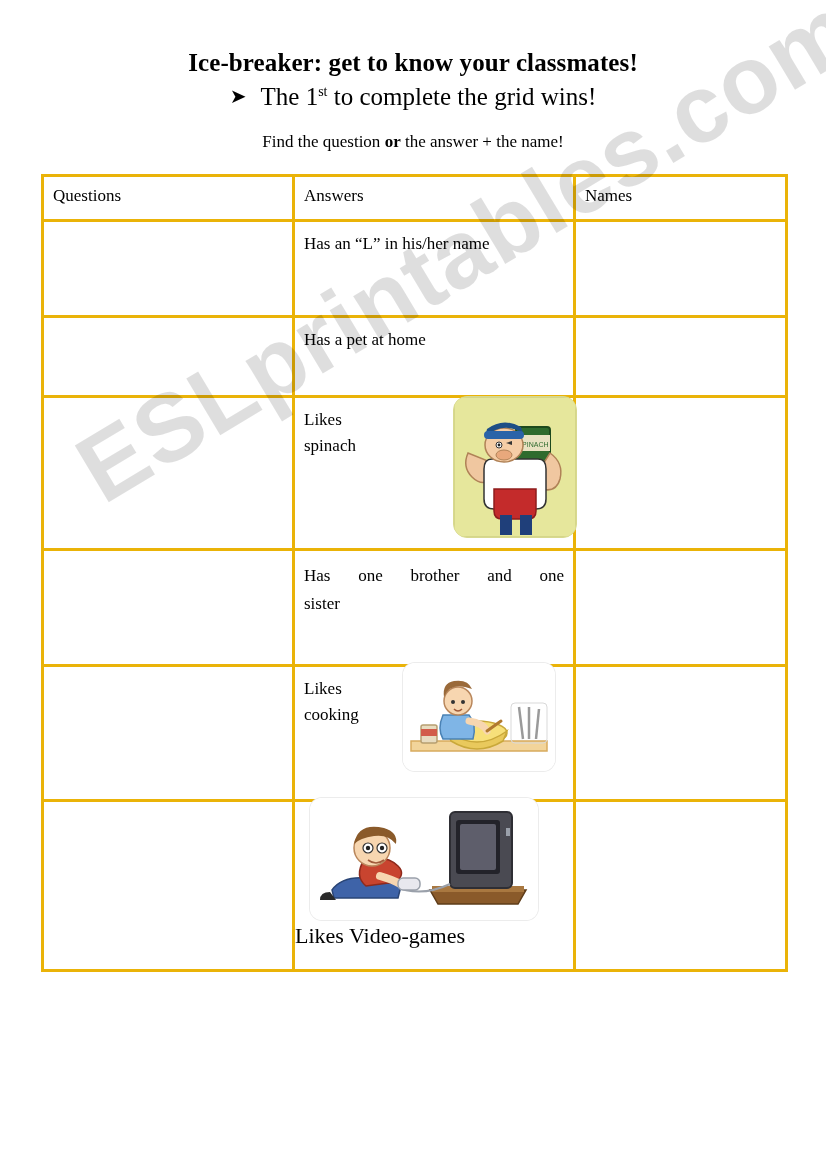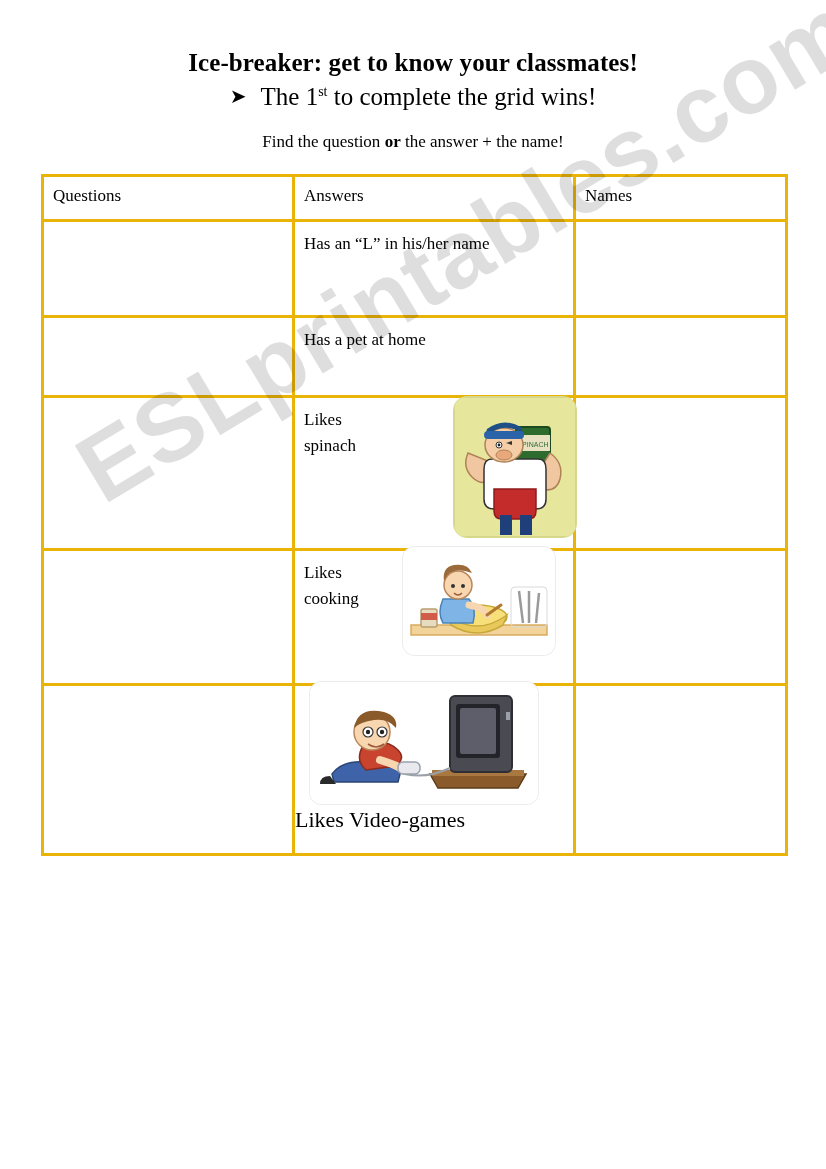--- a/index.html
+++ b/index.html
@@ -259,20 +259,28 @@
 
                 <rect x="46" y="118" width="12" height="20" fill="#1f3f7a"></rect>
                 <rect x="66" y="118" width="12" height="20" fill="#1f3f7a"></rect>
               </svg>
             </div>
           </td>
           <td></td>
         </tr>
 
 
+        <tr class="r5">
+          <td></td>
+          <td class="ans-cell">
+            <div class="cell-text ans-justify">Has  one  brother  and  one</div>
+            <div class="cell-text tail">sister</div>
+          </td>
+          <td></td>
+        </tr>
 
         <tr class="r6">
           <td></td>
           <td class="ans-cell">
             <div class="cell-text">Likes</div>
             <div class="cell-text line2">cooking</div>
             <div class="img-cooking">
               <svg viewBox="0 0 152 108" width="152" height="108" aria-hidden="true">
                 <rect x="0" y="0" width="152" height="108" rx="10" fill="#ffffff"></rect>
 

